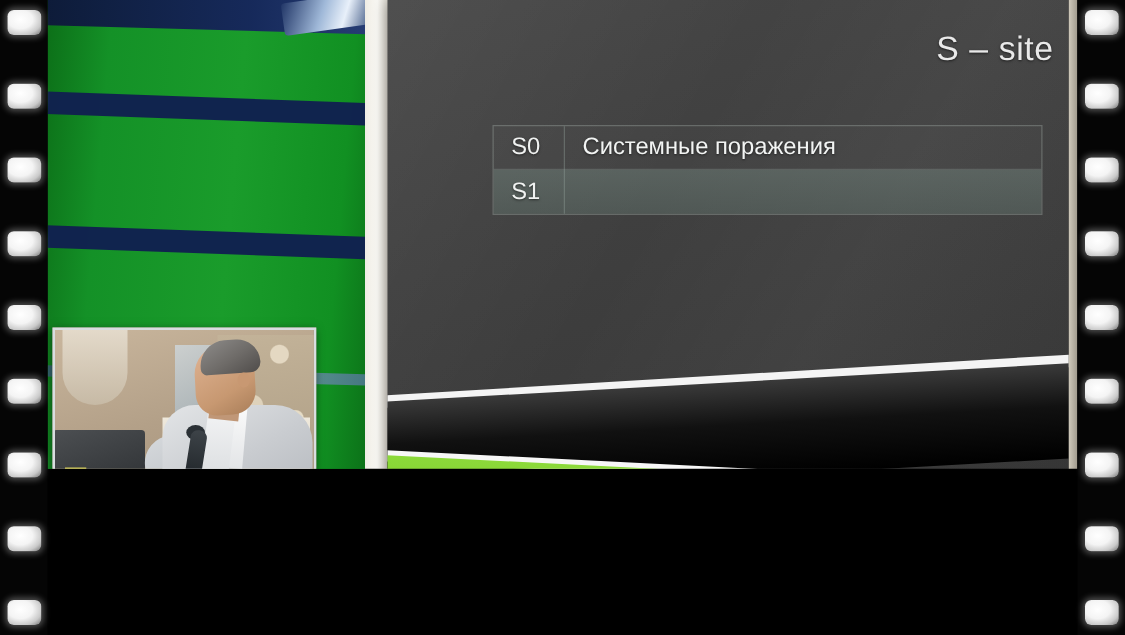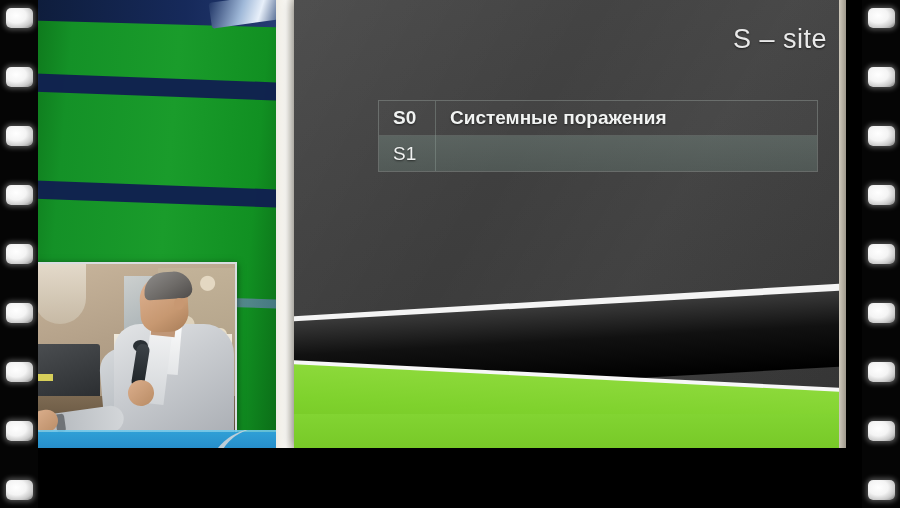--- a/index.html
+++ b/index.html
@@ -11,21 +11,21 @@
 
   
   .filmstrip{position:absolute;top:0;height:508px;width:38px;background:#050505;z-index:40;}
   .filmstrip.left{left:0;}
   .filmstrip.right{right:0;}
   .sprocket{position:absolute;left:6px;width:27px;height:20px;border-radius:5px;
             background:radial-gradient(ellipse at 38% 38%,#ffffff 0%,#f4f4f4 42%,#c9c9c9 72%,#6e6e6e 100%);
             box-shadow:0 0 5px 2px rgba(255,255,255,.30);}
 
   
-  #video{position:absolute;left:22px;top:0;width:824px;height:448px;overflow:hidden;}
+  #video{position:absolute;left:38px;top:0;width:824px;height:375px;overflow:hidden;}
 
   
   #studio{position:absolute;left:0;top:0;width:254px;height:508px;overflow:hidden;
           background:linear-gradient(180deg,#138b22 0%,#108a20 55%,#0d7d1c 100%);}
   .greenwall{position:absolute;left:0;top:0;width:254px;height:450px;
              background:linear-gradient(95deg,#0c6f18 0%,#149127 18%,#1a9c2b 55%,#119022 85%,#0b6d17 100%);}
   .navyband{position:absolute;background:#11204f;opacity:.97;}
   .nb0{left:-10px;top:-6px;width:290px;height:30px;transform:rotate(1.6deg);
        background:linear-gradient(90deg,#0d1838,#16265c 60%,#2b3f7d);}
   .nb1{left:-12px;top:78px;width:290px;height:18px;transform:rotate(2.1deg);}
@@ -160,21 +160,21 @@
   .wm-tv{position:absolute;right:-4px;top:30px;font-size:16px;font-weight:bold;
          color:#d8d8d8;}
 
   
   #table{position:absolute;left:84px;top:100px;width:440px;
          border:1px solid rgba(150,160,155,.45);box-sizing:border-box;z-index:5;}
   .trow{display:flex;align-items:center;height:35px;box-sizing:border-box;
         border-bottom:1px solid rgba(150,165,158,.30);}
   .trow:last-child{border-bottom:none;}
   .trow.odd{background:linear-gradient(180deg,rgba(110,126,120,.55),rgba(96,112,106,.50));align-items:center;}
-  .trow.even{background:rgba(255,255,255,.02);font-weight:bold;}
+  .trow.even{background:rgba(255,255,255,.02);}
   .tcode{width:56px;padding-left:14px;box-sizing:border-box;
          font-size:19px;color:#f0f2f1;text-shadow:0 1px 2px rgba(0,0,0,.55);}
   .tsep{width:1px;height:35px;background:rgba(150,165,158,.38);}
   .tlabel{padding-left:14px;font-size:19px;color:#f2f4f3;
           text-shadow:0 1px 2px rgba(0,0,0,.55);white-space:nowrap;}
 
   
   .band{position:absolute;left:0;width:100%;}
   .band-white1{top:300px;height:10px;background:#f4f4f4;
                transform:rotate(-3.4deg) translateX(-2px);width:108%;left:-4%;}

